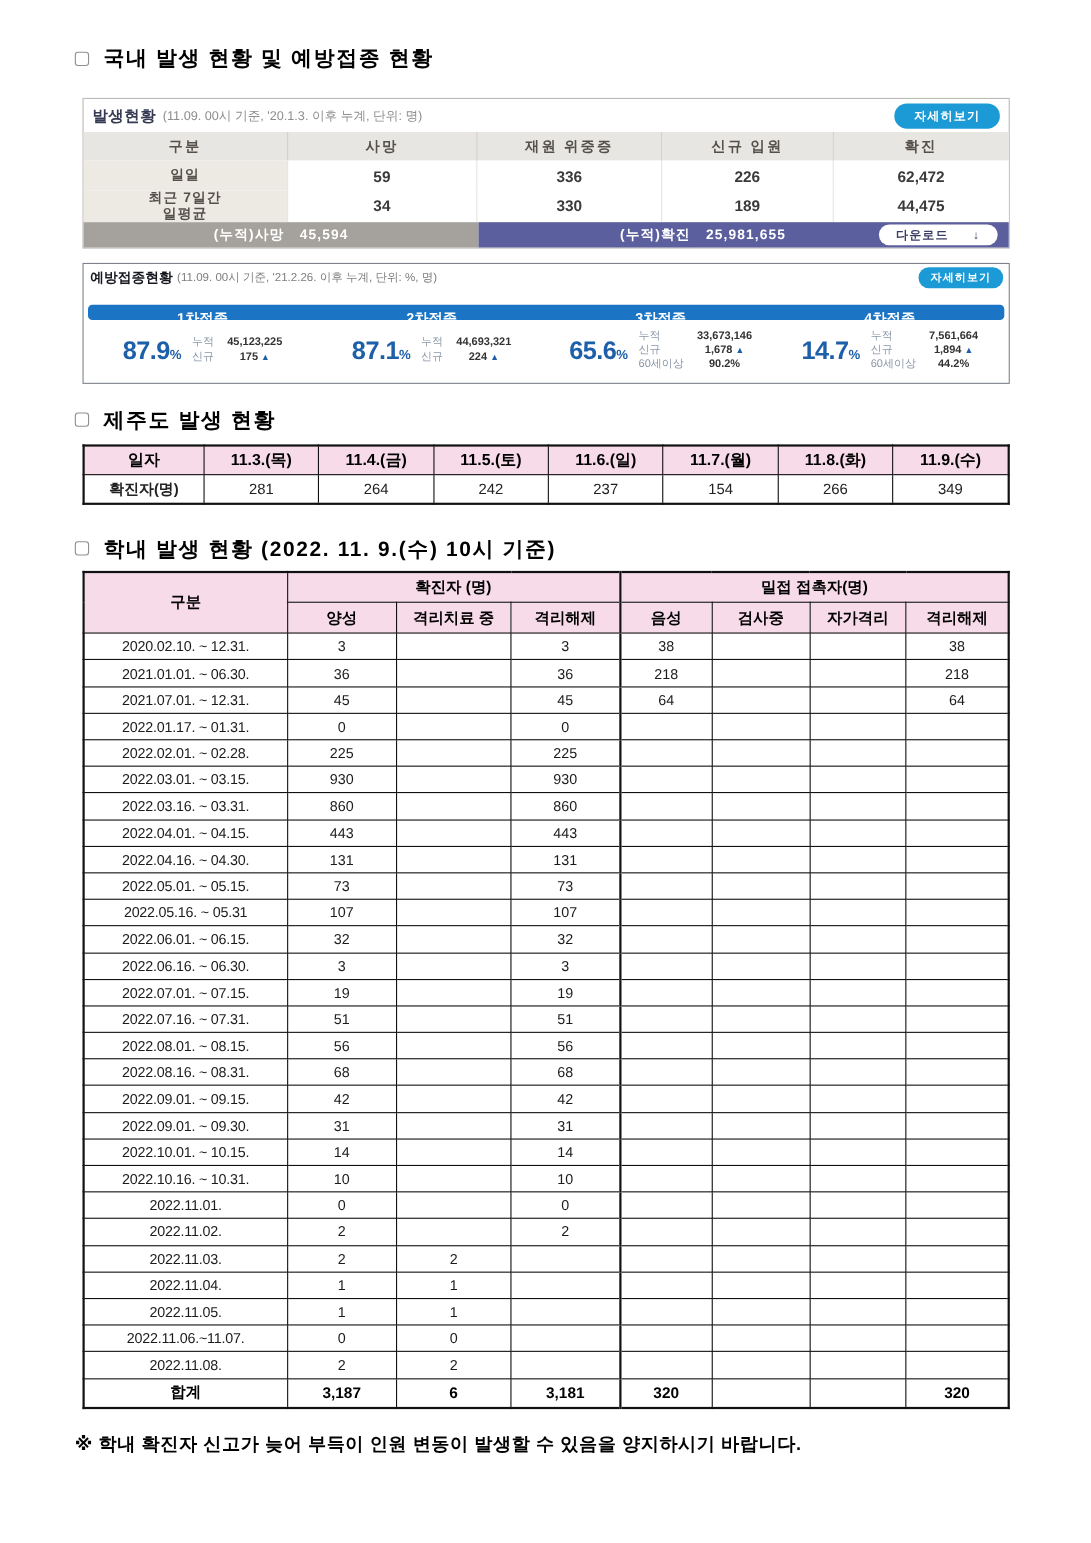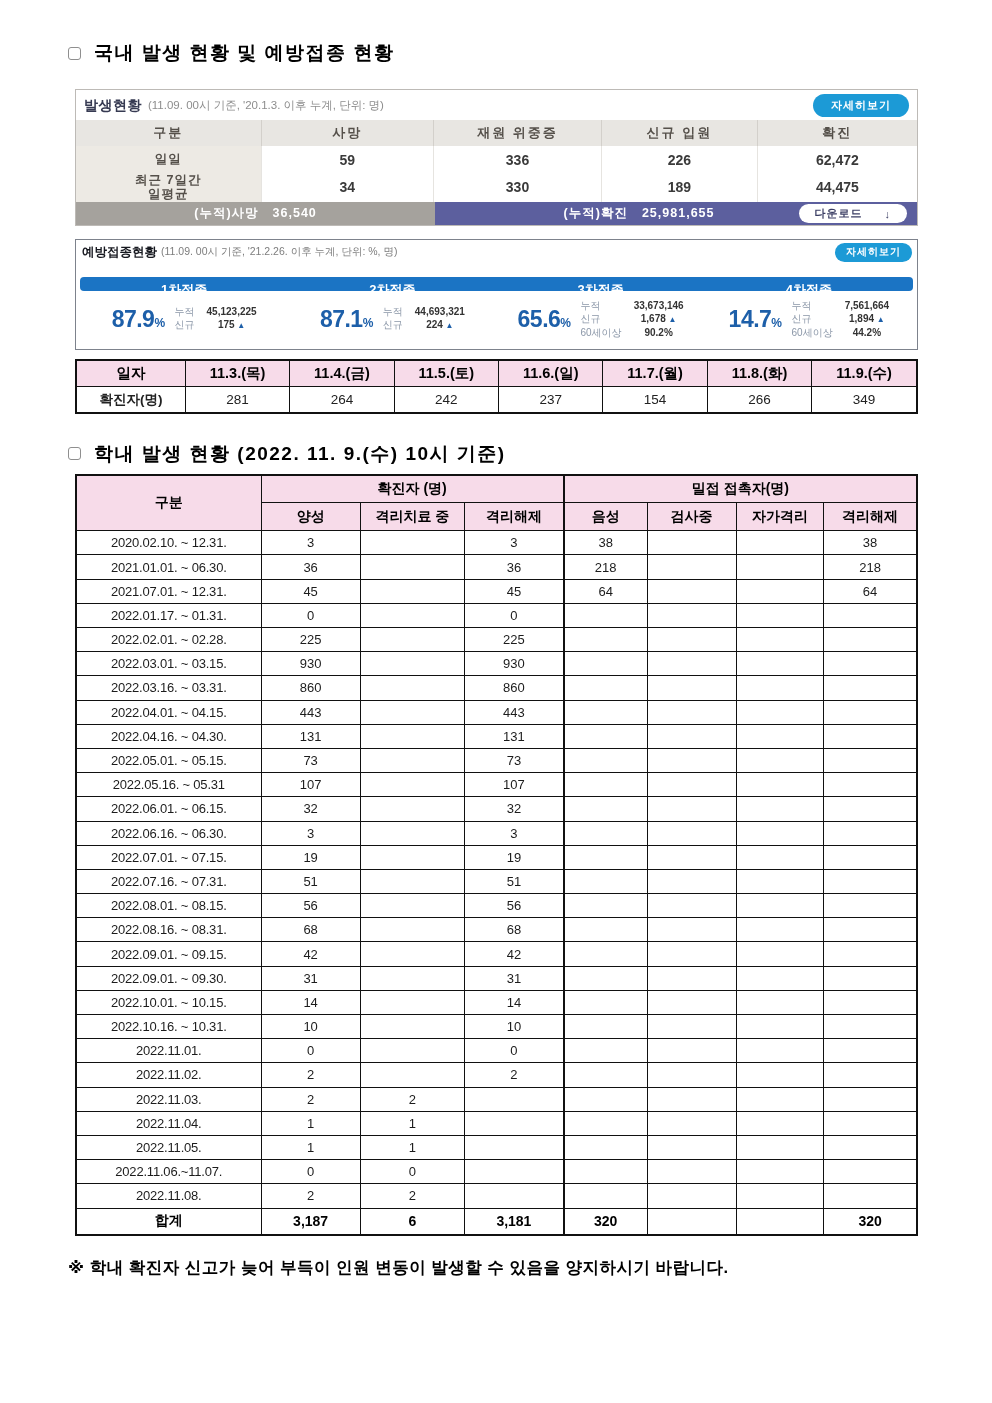--- a/index.html
+++ b/index.html
@@ -165,21 +165,21 @@
           <td>34</td>
           <td>330</td>
           <td>189</td>
           <td>44,475</td>
         </tr>
       </tbody>
     </table>
     <div class="occ-foot">
       <div class="foot-death">
         <span>(누적)사망</span>
-        <span>36,540</span>
+        <span>45,594</span>
       </div>
       <div class="foot-conf">
         <span>(누적)확진</span>
         <span>25,981,655</span>
         <button class="dl-btn">
           <span>다운로드</span>
           <span>↓</span>
         </button>
       </div>
     </div>
@@ -234,20 +234,24 @@
           <span class="sv">7,561,664</span>
           <span class="sk">신규</span>
           <span class="sv"><span>1,894</span> <span class="tri">▲</span></span>
           <span class="sk">60세이상</span>
           <span class="sv">44.2%</span>
         </div>
       </div>
     </div>
   </div>
 
+  <div class="sec-title" style="margin-top:20px">
+    <span class="chk"></span>
+    <span>제주도 발생 현황</span>
+  </div>
 
   <div class="tbl-wrap jeju-wrap">
     <table class="jeju">
       <colgroup>
           <col style="width:13%">
           <col>
           <col>
           <col>
           <col>
           <col>

